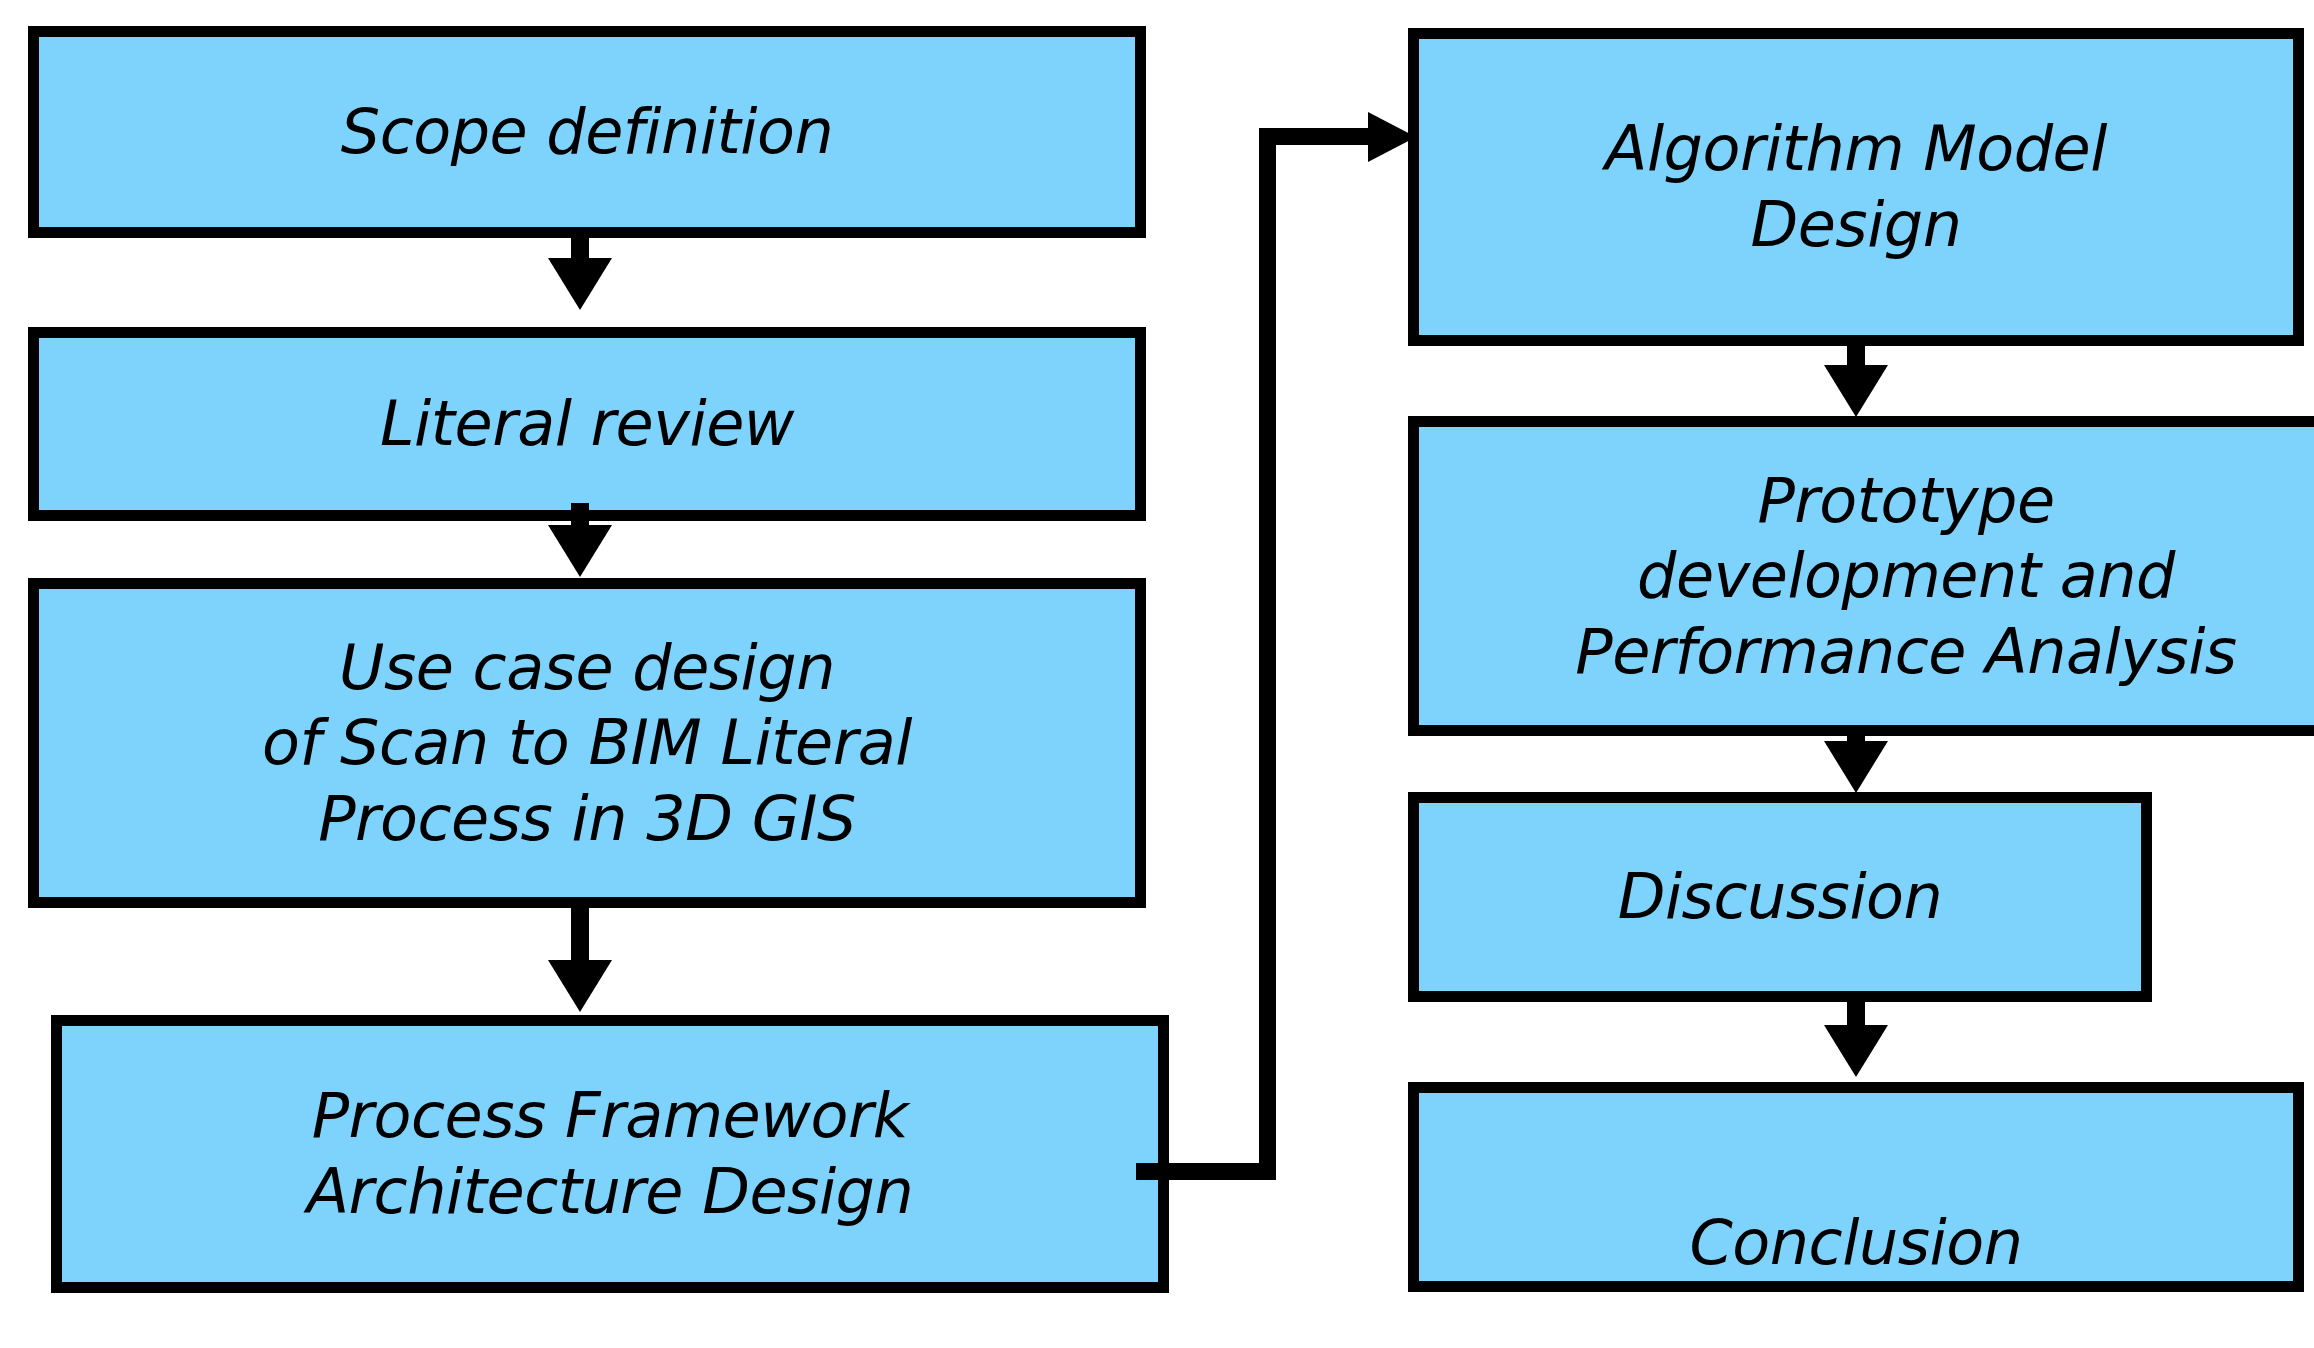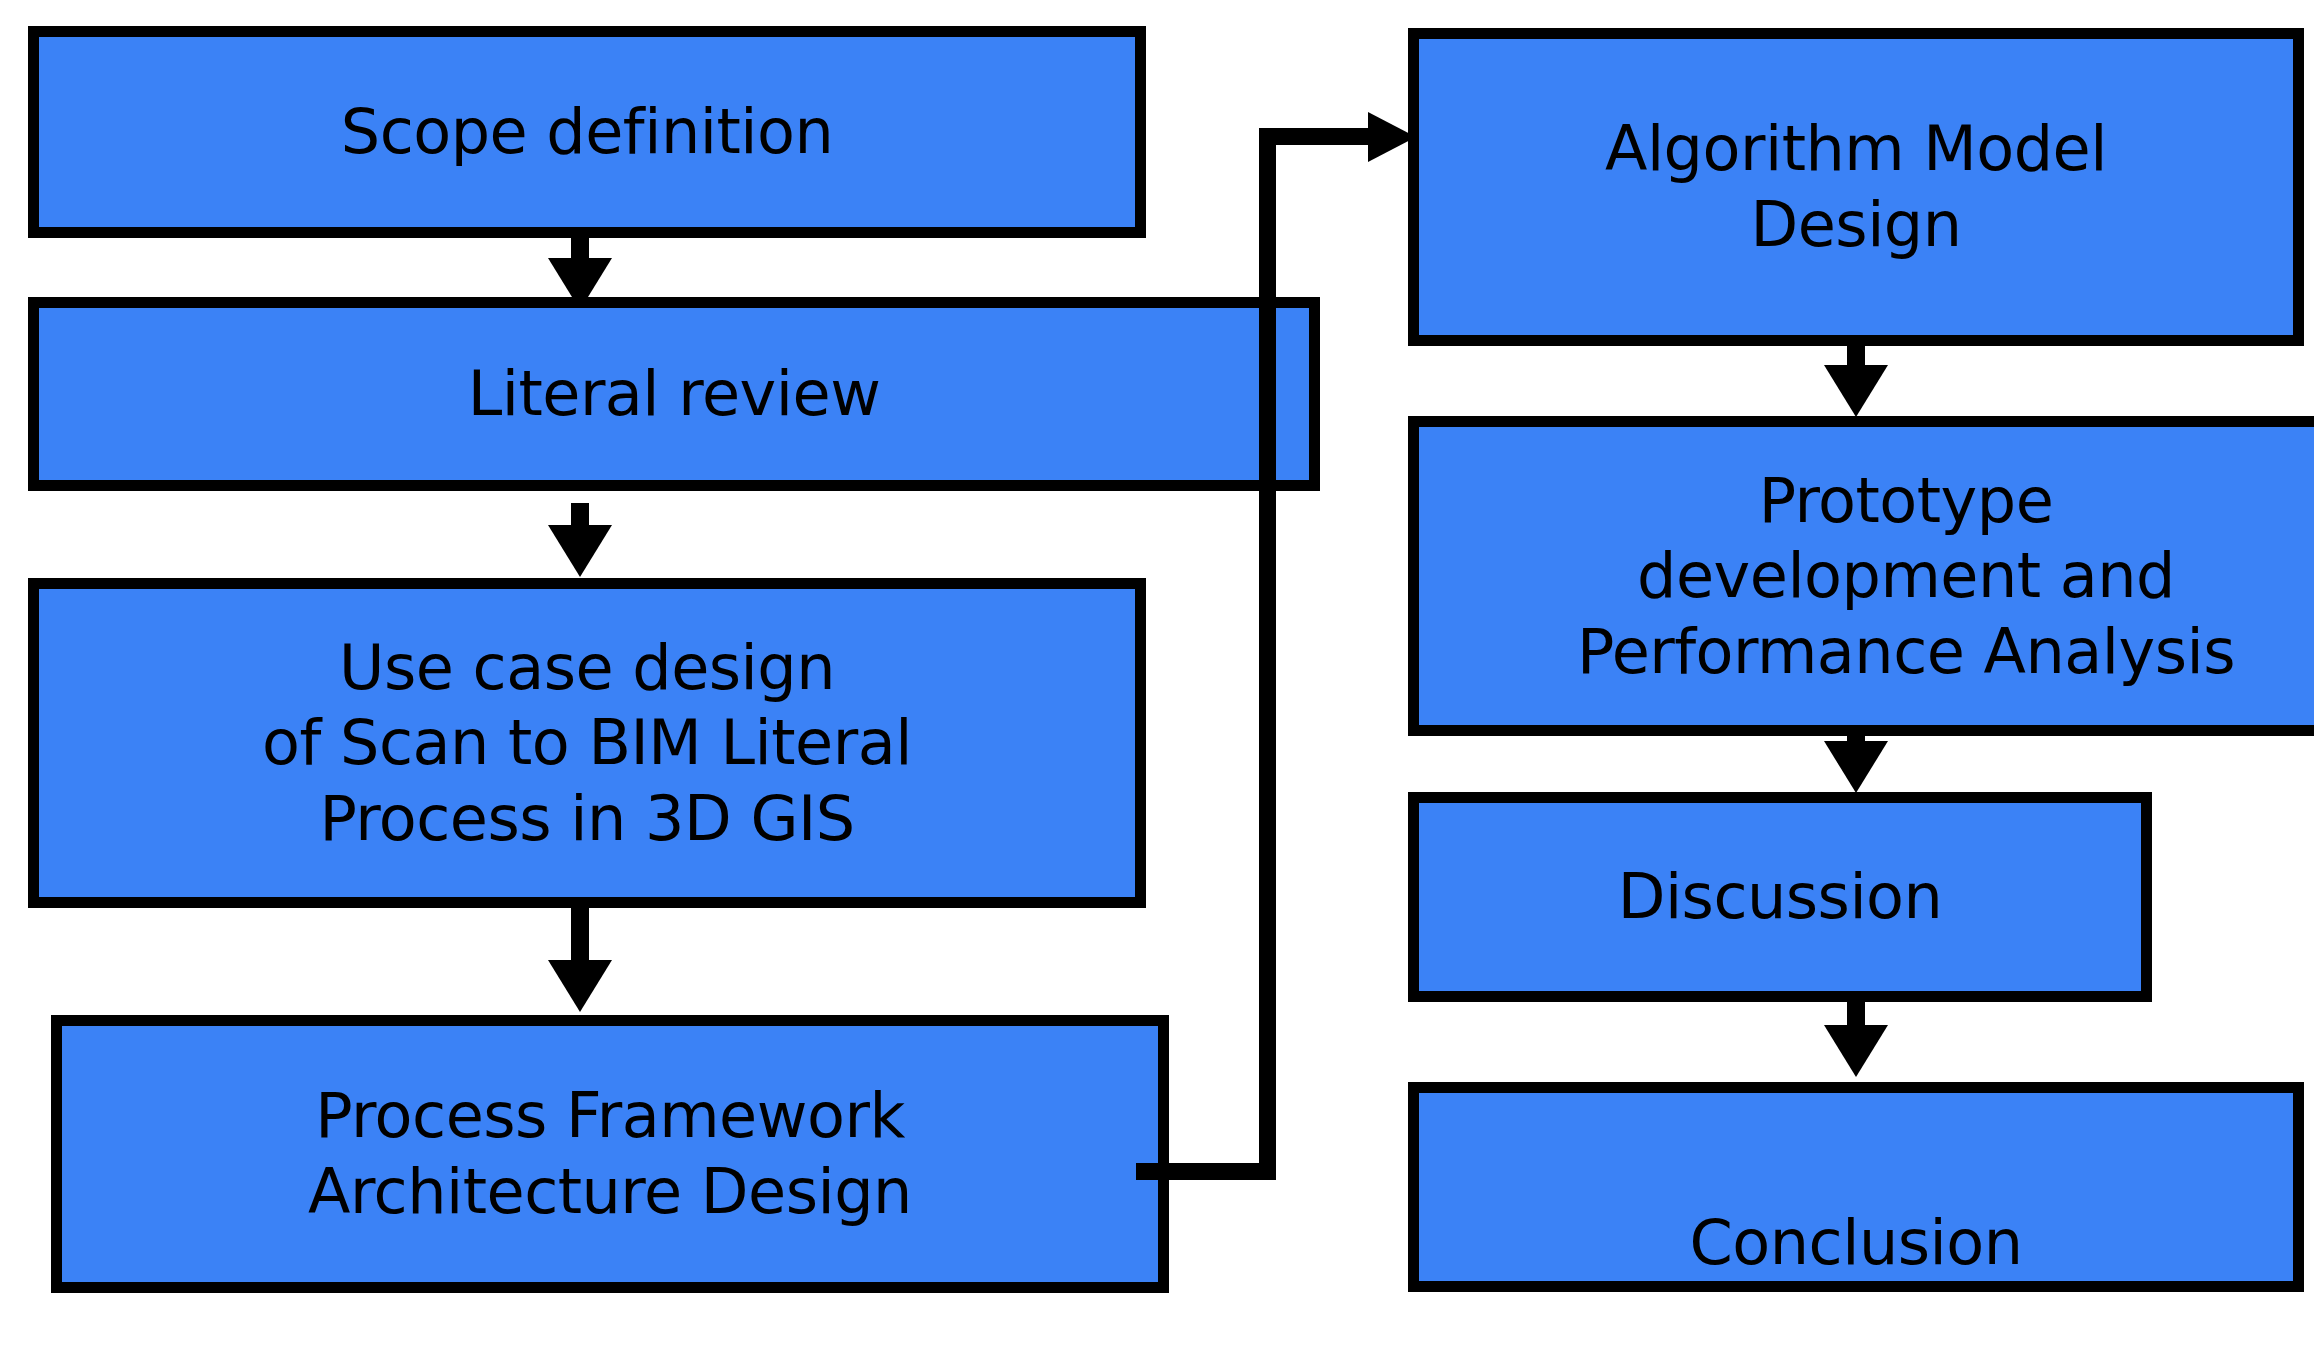--- a/index.html
+++ b/index.html
@@ -14,39 +14,40 @@
   #canvas {
     position: relative;
     width: 2314px;
     height: 1348px;
     background: #ffffff;
     overflow: hidden;
   }
   .flow-box {
     position: absolute;
     box-sizing: border-box;
-    background: #3b82f6;
+    background: #7dd3fc;
     border: 11px solid #000000;
     display: flex;
     align-items: center;
     justify-content: center;
     text-align: center;
+    font-style: italic;
   }
   .box-label {
     font-family: "DejaVu Sans", sans-serif;
     font-size: 62px;
     line-height: 1.22;
     color: #000000;
     letter-spacing: -0.5px;
     white-space: pre-line;
     padding: 0 8px;
   }
   
   #box-scope        { left: 28px;  top: 26px;   width: 1118px; height: 212px; }
-  #box-literature   { left: 28px;  top: 297px;  width: 1292px; height: 194px; }
+  #box-literature   { left: 28px;  top: 327px;  width: 1118px; height: 194px; }
   #box-usecase      { left: 28px;  top: 578px;  width: 1118px; height: 330px; }
   #box-framework    { left: 28px;  top: 1015px; width: 1118px; height: 278px; margin-left: 23px; }
   
   #box-algorithm    { left: 1408px; top: 28px;   width: 896px; height: 318px; }
   #box-prototype    { left: 1408px; top: 416px;  width: 996px; height: 320px; }
   #box-discussion   { left: 1408px; top: 792px;  width: 744px; height: 210px; }
   #box-conclusion   { left: 1408px; top: 1082px; width: 896px; height: 210px; align-items: flex-end; }
 
   
   .arrow-v {

